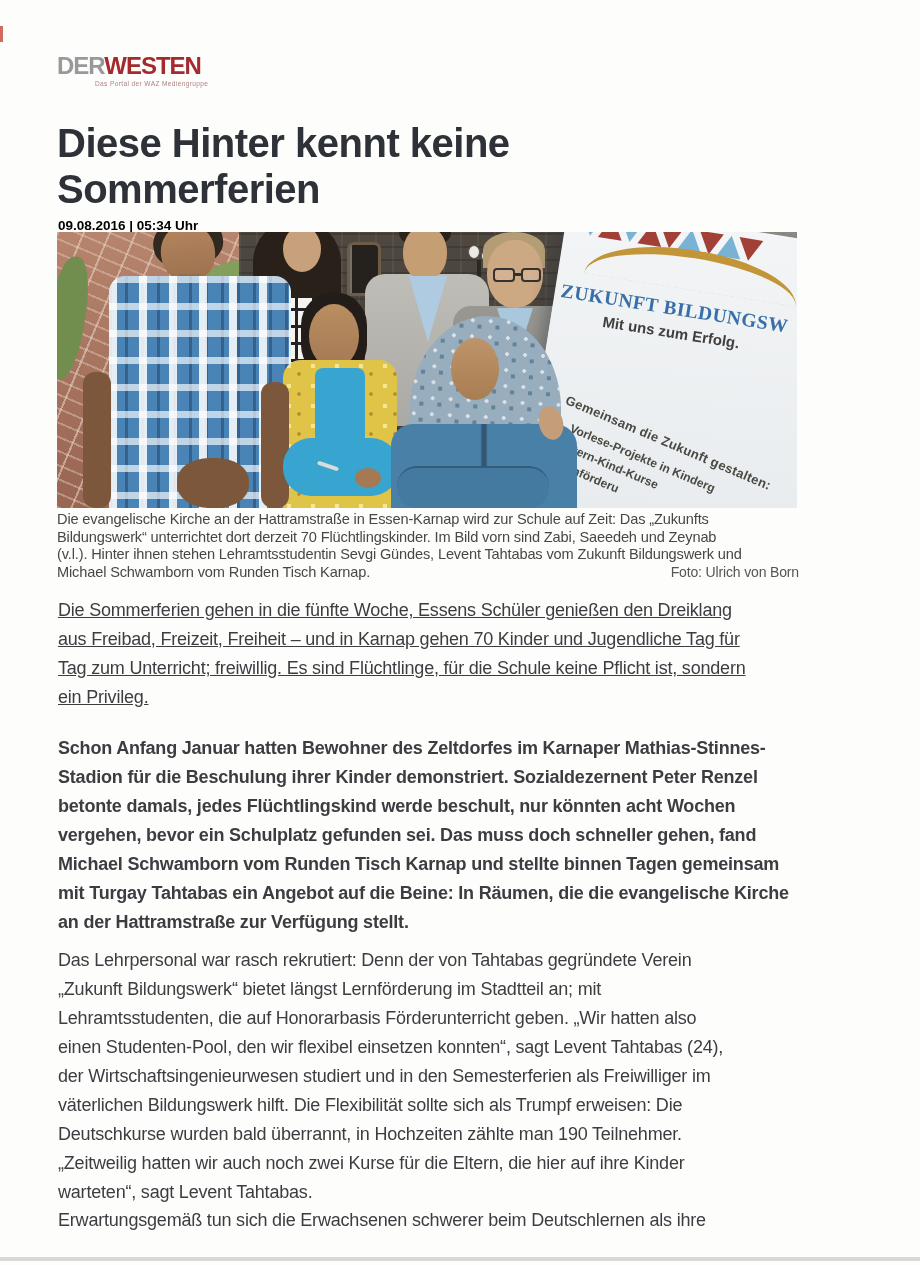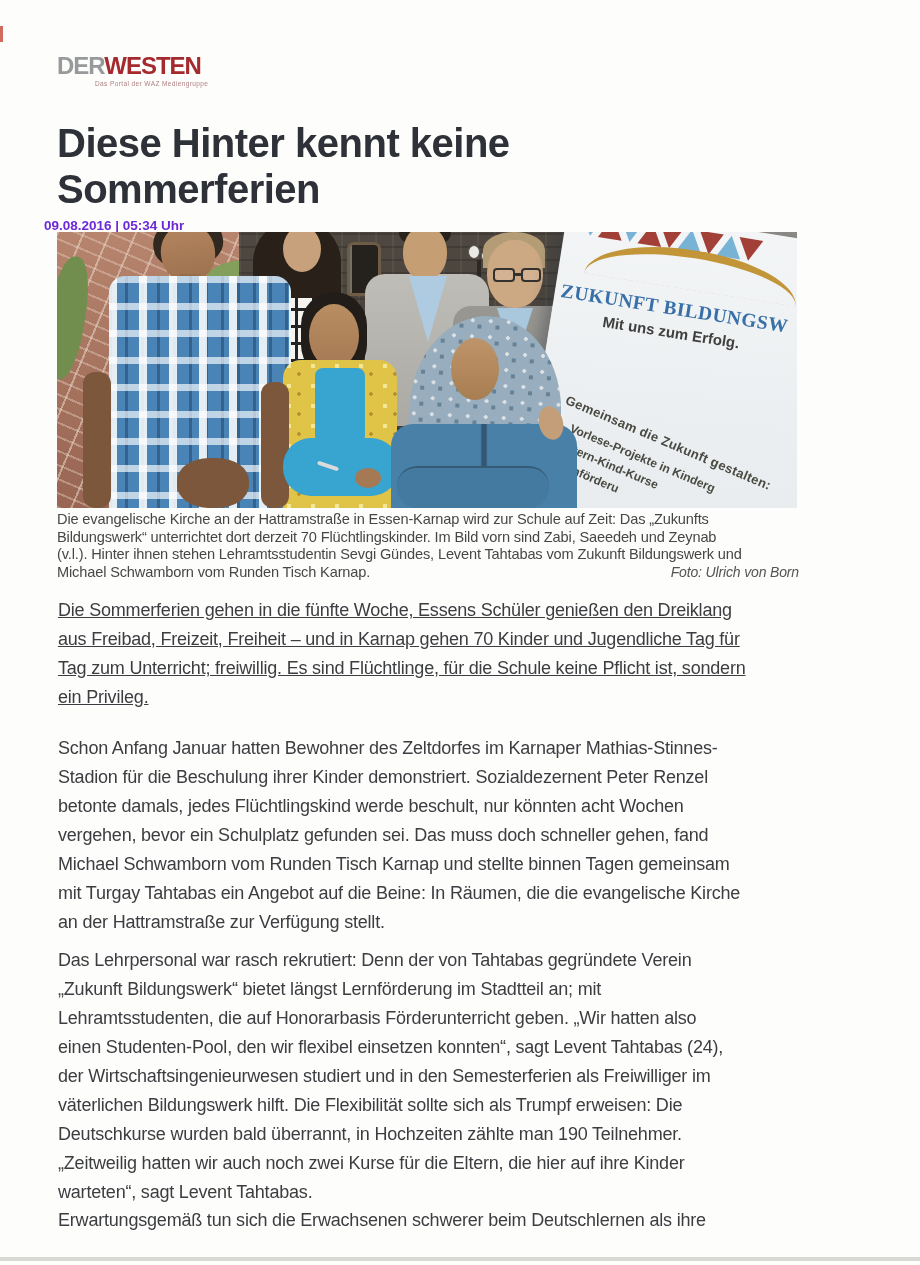--- a/index.html
+++ b/index.html
@@ -13,21 +13,21 @@
   .logo { position:absolute; left:57px; top:54px; line-height:1; letter-spacing:-1px;
           font-weight:bold; font-size:24px; transform:scaleY(.96); filter:blur(.3px); }
   .logo .der { color:#97999b; }
   .logo .westen { color:#a42a2e; }
   .logo-tagline { position:absolute; left:95px; top:80px; font-size:6.5px; letter-spacing:.4px;
                   color:#b08182; filter:blur(.6px); white-space:nowrap; }
 
   
   .title { position:absolute; left:57px; top:120px; width:700px; font-size:40px; font-weight:bold;
            color:#2e3238; line-height:46px; letter-spacing:-.5px; white-space:pre-line; filter:blur(.2px); }
-  .date  { position:absolute; left:44px; top:218px; font-size:13.5px; font-weight:bold; color:#6d28d9; }
+  .date  { position:absolute; left:58px; top:218px; font-size:13.5px; font-weight:bold; color:#000000; }
 
   
   .photo { position:absolute; left:57px; top:232px; width:740px; height:276px; overflow:hidden;
            background:#8e8c86; }
   .photo-inner { position:absolute; inset:0; filter:saturate(.9) contrast(.95) brightness(1.03) blur(.4px); }
   .photo-inner > div { position:absolute; }
 
   .brick-path { left:0; top:0; width:262px; height:276px; z-index:1;
     background:
       repeating-linear-gradient(113deg, rgba(232,209,193,.55) 0 2px, rgba(0,0,0,0) 2px 24px),
@@ -155,26 +155,26 @@
     transform-origin:top left; color:#45453d; }
   .sign-lead { font-weight:bold; font-size:13px; letter-spacing:.3px; white-space:nowrap; }
   .sign-bullets { margin-top:10px; }
   .sign-bullet { position:relative; padding-left:15px; margin:5px 0; font-weight:bold;
     font-size:12px; white-space:nowrap; }
   .sign-bullet::before { content:"•"; position:absolute; left:0; top:0; }
 
   
   .caption { position:absolute; left:57px; top:511px; width:742px; font-size:14.6px; line-height:17.6px;
     color:#474747; letter-spacing:-.15px; white-space:pre-line; filter:blur(.2px); }
-  .credit { position:absolute; right:0; bottom:1px; font-style:italic; font-size:14px; color:#555; }
+  .credit { position:absolute; right:0; bottom:1px; font-size:14px; color:#555; }
 
   
   .para { position:absolute; left:58px; width:790px; font-size:18px; line-height:29px;
     color:#3c3d40; letter-spacing:-.2px; white-space:pre-line; filter:blur(.2px); }
-  .p1 { top:596px;text-decoration:underline; } .p2 { top:734px; } .p3 { top:946px; } .p4 { top:1206px; }
+  .p1 { top:596px;text-decoration:underline; } .p2 { top:734px;font-weight:bold; } .p3 { top:946px; } .p4 { top:1206px; }
 
   .scan-bottom-line { position:absolute; left:0; top:1257px; width:920px; height:4px; background:#d8d8d5; }
 </style>
 </head>
 <body>
 
 <div class="page">
 
   <div class="red-tick"></div>
 

